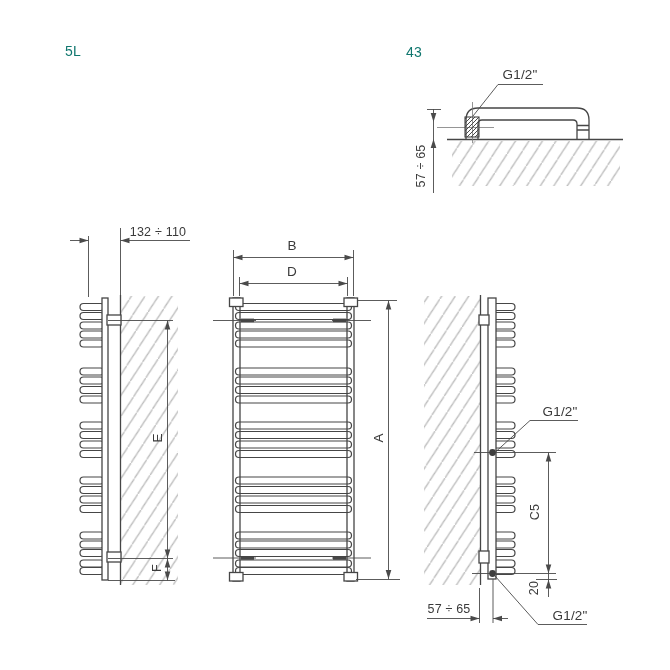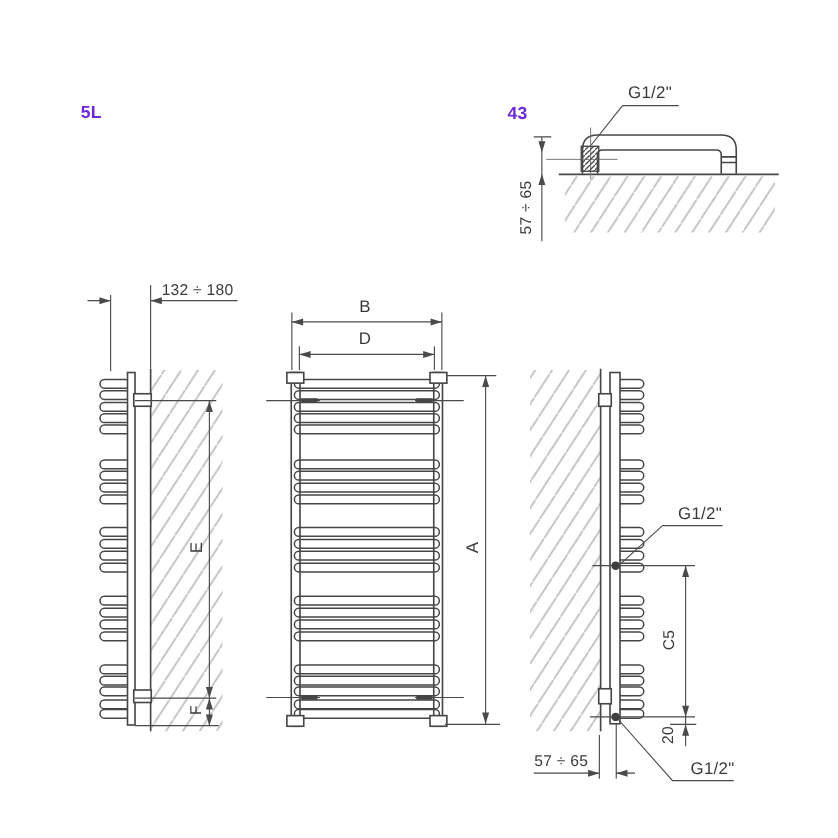--- a/index.html
+++ b/index.html
@@ -2,21 +2,21 @@
 <html><head>
 <meta charset="utf-8">
 <style>
   html,body{margin:0;padding:0;background:#fff;}
   .canvas{position:relative;width:670px;height:670px;background:#ffffff;
           font-family:"Liberation Sans", sans-serif;overflow:hidden;}
   .canvas svg{position:absolute;left:0;top:0;}
   .lbl{position:absolute;transform:translate(-50%,-50%);color:#3a3a3a;
        font-size:12.5px;white-space:nowrap;letter-spacing:0.2px;}
   .lbl.rot{transform:translate(-50%,-50%) rotate(-90deg);}
-  .lbl.code{font-weight:bold;font-size:14px;color:#6d28d9;letter-spacing:0.3px;margin-top:38px;}
+  .lbl.code{font-weight:normal;font-size:14px;color:#0f766e;letter-spacing:0.3px;}
   .lbl.big{font-size:13.5px;}
   
   .obj{stroke:#464646;stroke-width:1.3;fill:none;}
   .objw{stroke:#464646;stroke-width:1.3;fill:#ffffff;}
   .objn{stroke:#464646;stroke-width:1.3;fill:none;}
   .tube{stroke:#464646;stroke-width:1.2;fill:#ffffff;}
   .thin{stroke:#4a4a4a;stroke-width:0.9;fill:none;}
   .cl{stroke:#7a7a7a;stroke-width:0.8;fill:none;}
   .ah{fill:#4a4a4a;stroke:none;}
   .dot{fill:#3f3f3f;stroke:none;}
@@ -206,21 +206,21 @@
     <circle class="dot" cx="492.5" cy="573.5" r="3.4"></circle>
   </g>
 </svg>
 
   <div class="lbl code" style="left:73px;top:51px;">5L</div>
   <div class="lbl code" style="left:414px;top:52px;">43</div>
 
   <div class="lbl big" style="left:520px;top:74px;">G1/2"</div>
   <div class="lbl rot" style="left:421px;top:166px;">57 ÷ 65</div>
 
-  <div class="lbl" style="left:158px;top:232px;">132 ÷ 180</div>
+  <div class="lbl" style="left:158px;top:232px;">132 ÷ 110</div>
   <div class="lbl rot big" style="left:157px;top:438px;">E</div>
   <div class="lbl rot" style="left:157px;top:568px;">F</div>
 
   <div class="lbl big" style="left:292px;top:245px;">B</div>
   <div class="lbl big" style="left:292px;top:271px;">D</div>
   <div class="lbl rot big" style="left:378px;top:438px;">A</div>
 
   <div class="lbl big" style="left:560px;top:411px;">G1/2"</div>
   <div class="lbl rot" style="left:535px;top:512px;">C5</div>
   <div class="lbl rot" style="left:534px;top:588px;">20</div>

